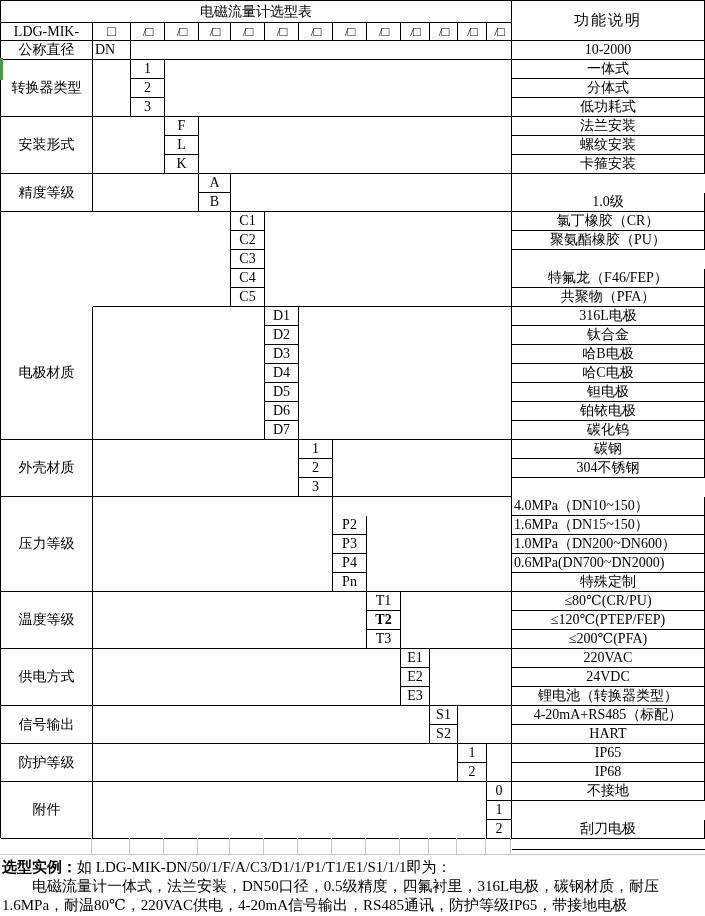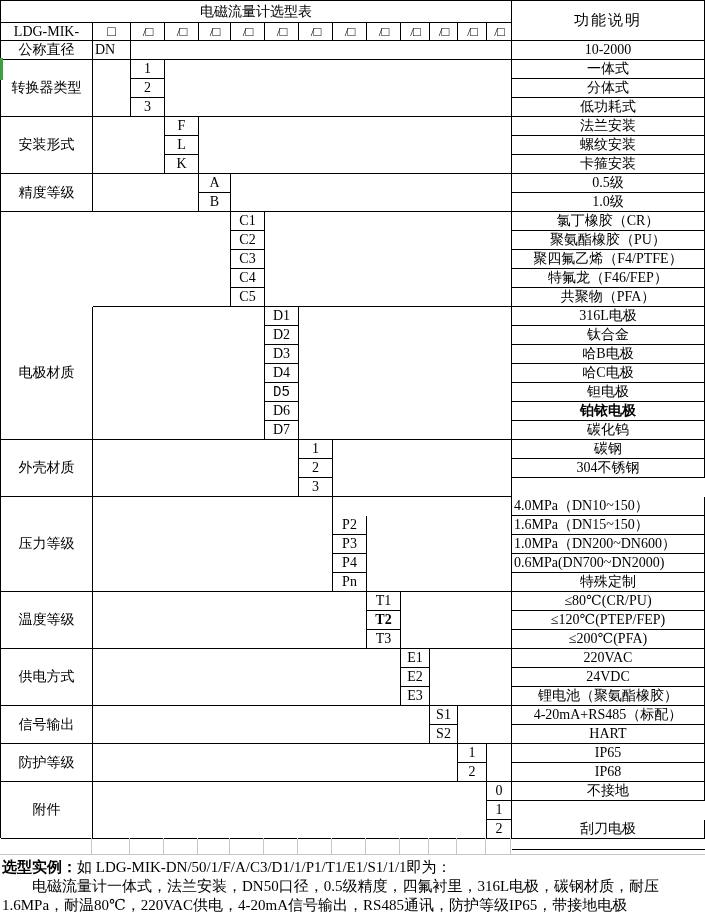--- a/index.html
+++ b/index.html
@@ -87,50 +87,48 @@
     <div class="cell" style="grid-area: 7 / 4;">F</div>
     <div class="cell" style="grid-area: 7 / 15;">法兰安装</div>
     <div class="cell" style="grid-area: 8 / 4;">L</div>
     <div class="cell" style="grid-area: 8 / 15;">螺纹安装</div>
     <div class="cell" style="grid-area: 9 / 4;">K</div>
     <div class="cell" style="grid-area: 9 / 15;">卡箍安装</div>
     <div class="cell" style="grid-area: 10 / 1 / span 2;">精度等级</div>
     <div class="cell" style="grid-area: 10 / 2 / span 2 / 5;"></div>
     <div class="cell" style="grid-area: 10 / 6 / span 2 / 15;"></div>
     <div class="cell" style="grid-area: 10 / 5;">A</div>
-    <div class="cell" style="grid-area: 10 / 15;">0.5级</div>
     <div class="cell" style="grid-area: 11 / 5;">B</div>
     <div class="cell" style="grid-area: 11 / 15;">1.0级</div>
     <div class="cell" style="grid-area: 12 / 2 / span 5 / 6;"></div>
     <div class="cell" style="grid-area: 12 / 7 / span 5 / 15;"></div>
     <div class="cell" style="grid-area: 12 / 6;">C1</div>
     <div class="cell" style="grid-area: 12 / 15;">氯丁橡胶（CR）</div>
     <div class="cell" style="grid-area: 13 / 6;">C2</div>
     <div class="cell" style="grid-area: 13 / 15;">聚氨酯橡胶（PU）</div>
     <div class="cell" style="grid-area: 14 / 6;">C3</div>
-    <div class="cell" style="grid-area: 14 / 15;">聚四氟乙烯（F4/PTFE）</div>
     <div class="cell" style="grid-area: 15 / 6;">C4</div>
     <div class="cell" style="grid-area: 15 / 15;">特氟龙（F46/FEP）</div>
     <div class="cell" style="grid-area: 16 / 6;">C5</div>
     <div class="cell" style="grid-area: 16 / 15;">共聚物（PFA）</div>
     <div class="cell" style="grid-area: 17 / 1 / span 7;">电极材质</div>
     <div class="cell" style="grid-area: 17 / 2 / span 7 / 7;"></div>
     <div class="cell" style="grid-area: 17 / 8 / span 7 / 15;"></div>
     <div class="cell" style="grid-area: 17 / 7;">D1</div>
     <div class="cell" style="grid-area: 17 / 15;">316L电极</div>
     <div class="cell" style="grid-area: 18 / 7;">D2</div>
     <div class="cell" style="grid-area: 18 / 15;">钛合金</div>
     <div class="cell" style="grid-area: 19 / 7;">D3</div>
     <div class="cell" style="grid-area: 19 / 15;">哈B电极</div>
     <div class="cell" style="grid-area: 20 / 7;">D4</div>
     <div class="cell" style="grid-area: 20 / 15;">哈C电极</div>
-    <div class="cell" style="grid-area: 21 / 7; font-family: Liberation Mono, monospace;">D5</div>
+    <div class="cell" style="grid-area: 21 / 7;">D5</div>
     <div class="cell" style="grid-area: 21 / 15;">钽电极</div>
     <div class="cell" style="grid-area: 22 / 7;">D6</div>
-    <div class="cell" style="grid-area: 22 / 15; font-weight: bold;">铂铱电极</div>
+    <div class="cell" style="grid-area: 22 / 15;">铂铱电极</div>
     <div class="cell" style="grid-area: 23 / 7;">D7</div>
     <div class="cell" style="grid-area: 23 / 15;">碳化钨</div>
     <div class="cell" style="grid-area: 24 / 1 / span 3;">外壳材质</div>
     <div class="cell" style="grid-area: 24 / 2 / span 3 / 8;"></div>
     <div class="cell" style="grid-area: 24 / 9 / span 3 / 15;"></div>
     <div class="cell" style="grid-area: 24 / 8;">1</div>
     <div class="cell" style="grid-area: 24 / 15;">碳钢</div>
     <div class="cell" style="grid-area: 25 / 8;">2</div>
     <div class="cell" style="grid-area: 25 / 15;">304不锈钢</div>
     <div class="cell" style="grid-area: 26 / 8;">3</div>
@@ -157,21 +155,21 @@
     <div class="cell" style="grid-area: 34 / 10; text-align: center;">T3</div>
     <div class="cell" style="grid-area: 34 / 15;">≤200℃(PFA)</div>
     <div class="cell" style="grid-area: 35 / 1 / span 3;">供电方式</div>
     <div class="cell" style="grid-area: 35 / 2 / span 3 / 11;"></div>
     <div class="cell" style="grid-area: 35 / 12 / span 3 / 15;"></div>
     <div class="cell" style="grid-area: 35 / 11;">E1</div>
     <div class="cell" style="grid-area: 35 / 15;">220VAC</div>
     <div class="cell" style="grid-area: 36 / 11;">E2</div>
     <div class="cell" style="grid-area: 36 / 15;">24VDC</div>
     <div class="cell" style="grid-area: 37 / 11;">E3</div>
-    <div class="cell" style="grid-area: 37 / 15;">锂电池（聚氨酯橡胶）</div>
+    <div class="cell" style="grid-area: 37 / 15;">锂电池（转换器类型）</div>
     <div class="cell" style="grid-area: 38 / 1 / span 2;">信号输出</div>
     <div class="cell" style="grid-area: 38 / 2 / span 2 / 12;"></div>
     <div class="cell" style="grid-area: 38 / 13 / span 2 / 15;"></div>
     <div class="cell" style="grid-area: 38 / 12;">S1</div>
     <div class="cell" style="grid-area: 38 / 15;">4-20mA+RS485（标配）</div>
     <div class="cell" style="grid-area: 39 / 12;">S2</div>
     <div class="cell" style="grid-area: 39 / 15;">HART</div>
     <div class="cell" style="grid-area: 40 / 1 / span 2;">防护等级</div>
     <div class="cell" style="grid-area: 40 / 2 / span 2 / 13;"></div>
     <div class="cell" style="grid-area: 40 / 14 / span 2 / 15;"></div>

